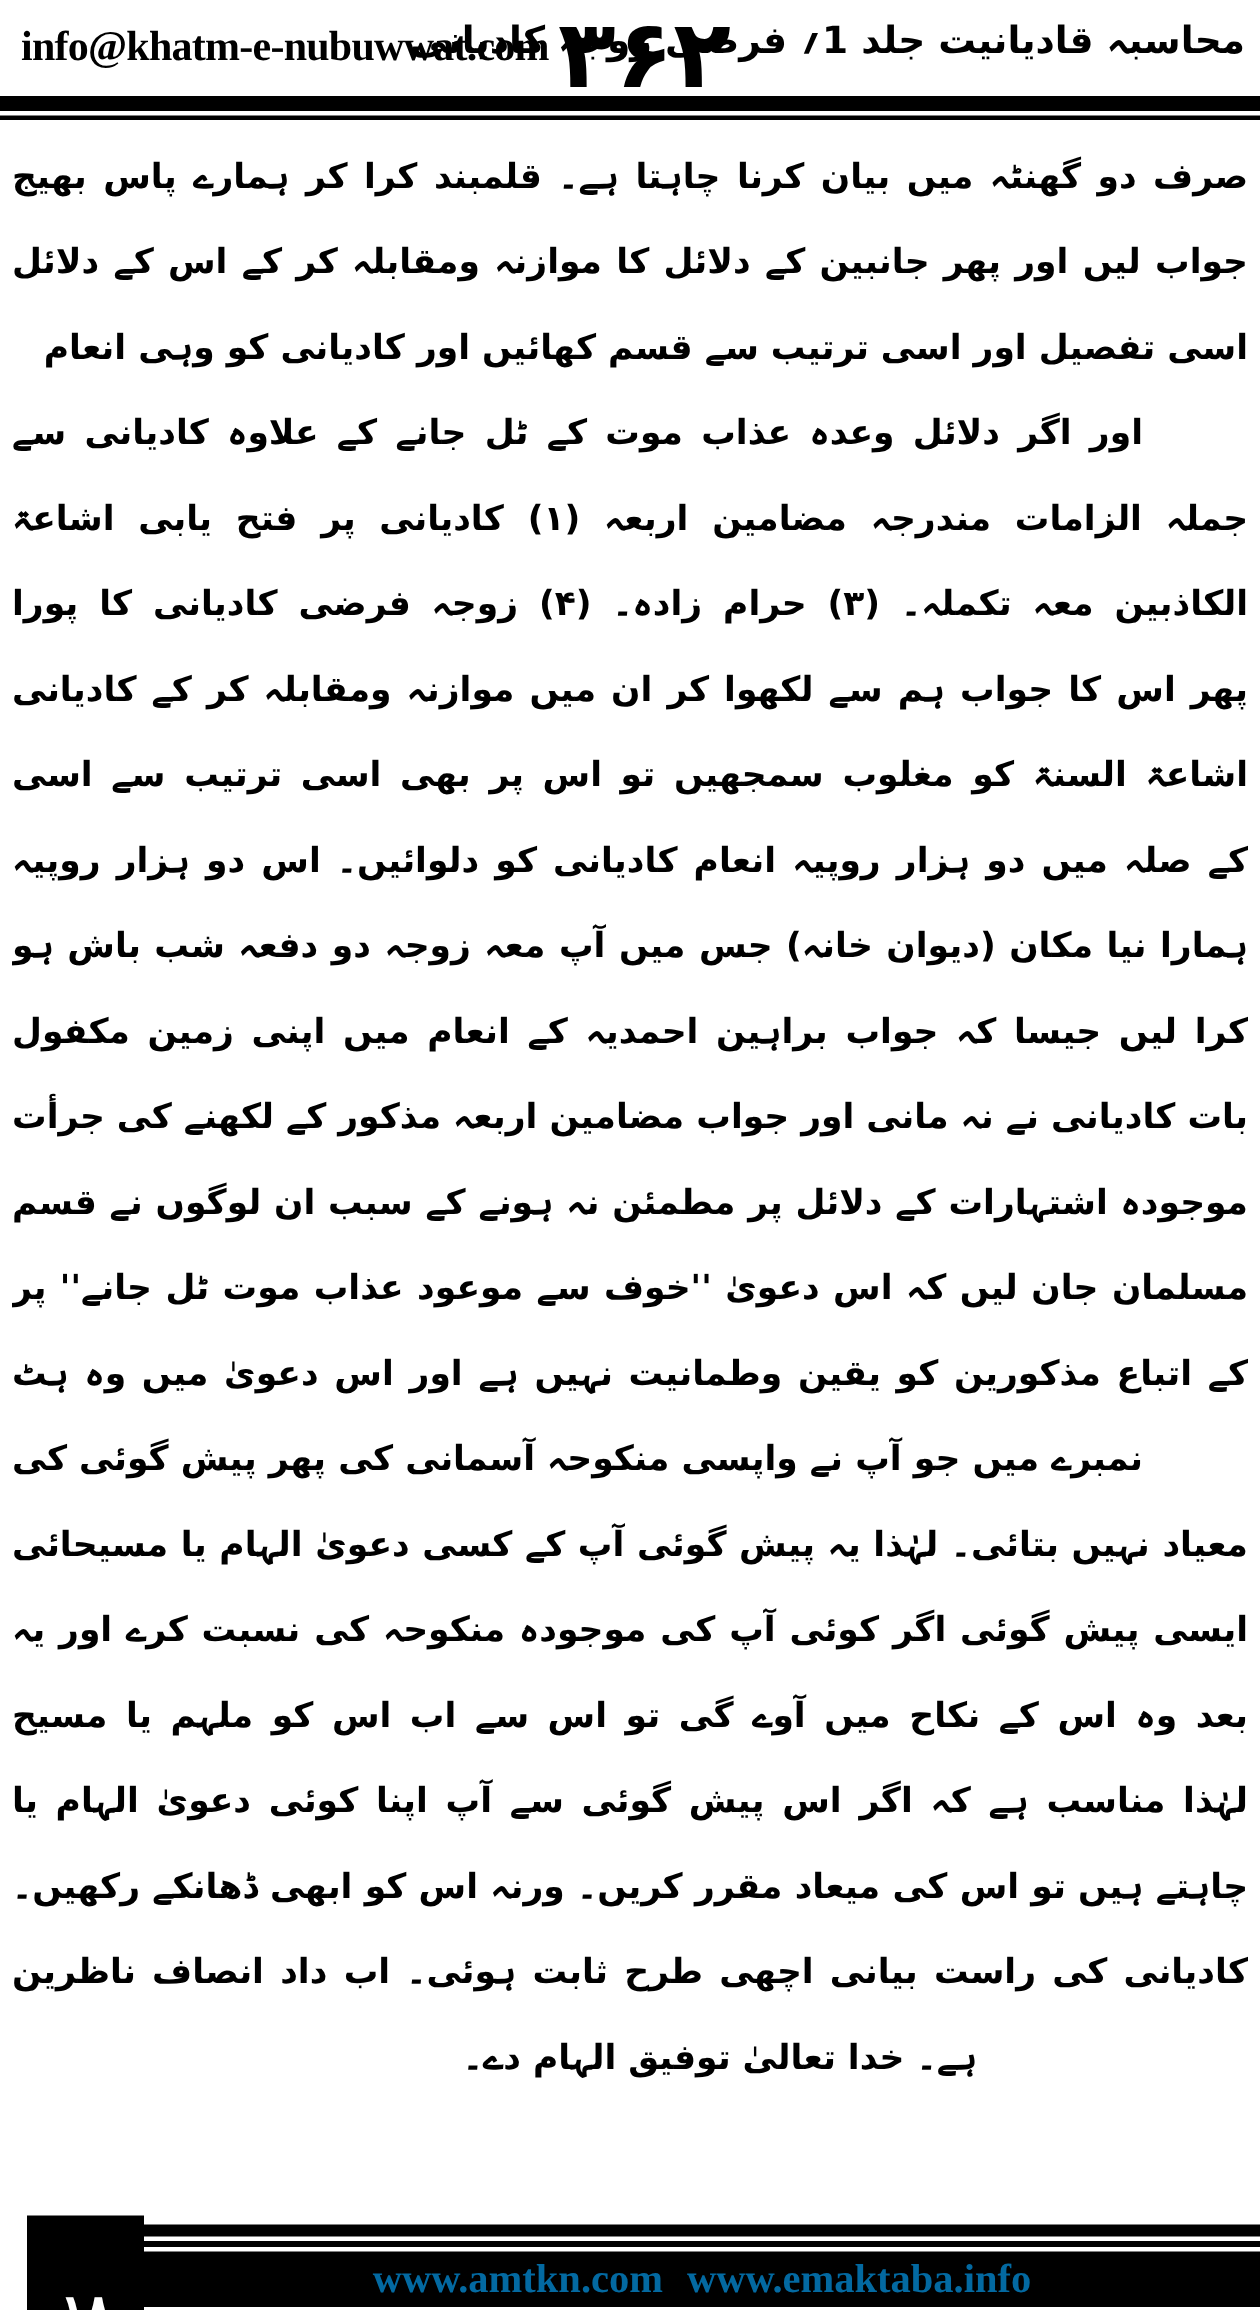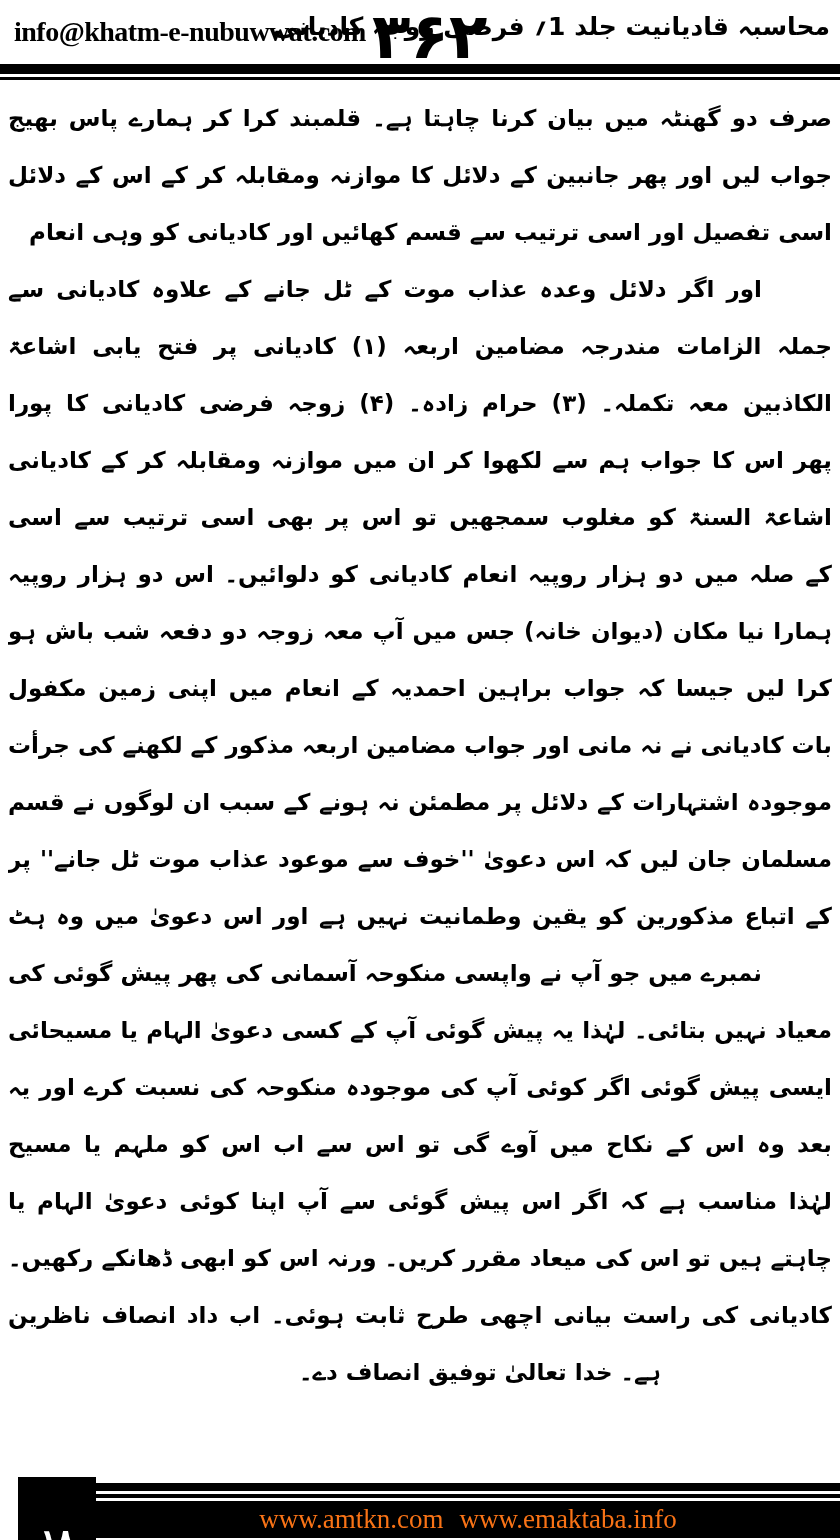--- a/index.html
+++ b/index.html
@@ -40,22 +40,22 @@
   .ftr-pagebox{
     position:absolute;left:18px;top:1477px;width:78px;height:79px;
     background:#000;color:#fff;display:flex;align-items:flex-end;justify-content:center;
     font-size:28px;font-weight:bold;direction:rtl;
   }
   .ftr-bar{position:absolute;left:96px;right:0;top:1483px;height:55px;background:#000;}
   .ftr-gap{height:3px;background:#fff;}
   .ftr-gap.first{margin-top:8px;}
   .ftr-rule{height:4px;background:#000;}
   .ftr-links{
-    height:37px;color:#f97316;display:flex;align-items:center;justify-content:center;
-    gap:16px;font-family:"Liberation Serif",serif;font-weight:normal;font-size:27px;
+    height:37px;color:#0369a1;display:flex;align-items:center;justify-content:center;
+    gap:16px;font-family:"Liberation Serif",serif;font-weight:bold;font-size:27px;
     white-space:nowrap;
   }
 </style>
 </head>
 <body>
 
 <div class="page">
 
   <div class="hdr">
     <span class="hdr-email">info@khatm-e-nubuwwat.com</span>
@@ -80,21 +80,21 @@
     <div class="line">موجودہ اشتہارات کے دلائل پر مطمئن نہ ہونے کے سبب ان لوگوں نے قسم نہ کھائی تو عام</div>
     <div class="line">مسلمان جان لیں کہ اس دعویٰ ''خوف سے موعود عذاب موت ٹل جانے'' پر کادیانی اور اس</div>
     <div class="line">کے اتباع مذکورین کو یقین وطمانیت نہیں ہے اور اس دعویٰ میں وہ ہٹ دھرمی کر رہے اور</div>
     <div class="line indent">نمبرے میں جو آپ نے واپسی منکوحہ آسمانی کی پھر پیش گوئی کی ہے۔ اس کی کوئی</div>
     <div class="line">معیاد نہیں بتائی۔ لہٰذا یہ پیش گوئی آپ کے کسی دعویٰ الہام یا مسیحائی وغیرہ کی دلیل نہیں ہوسکتی۔</div>
     <div class="line">ایسی پیش گوئی اگر کوئی آپ کی موجودہ منکوحہ کی نسبت کرے اور یہ کہے کہ آپ کے مرنے کے</div>
     <div class="line">بعد وہ اس کے نکاح میں آوے گی تو اس سے اب اس کو ملہم یا مسیح وغیرہ ہرگز نہیں کہیں گے۔</div>
     <div class="line">لہٰذا مناسب ہے کہ اگر اس پیش گوئی سے آپ اپنا کوئی دعویٰ الہام یا مسیحائی وغیرہ ثابت کرنا</div>
     <div class="line">چاہتے ہیں تو اس کی میعاد مقرر کریں۔ ورنہ اس کو ابھی ڈھانکے رکھیں۔ ان تشریحات سے</div>
     <div class="line">کادیانی کی راست بیانی اچھی طرح ثابت ہوئی۔ اب داد انصاف ناظرین کے ہاتھ میں</div>
-    <div class="line center">ہے۔ خدا تعالیٰ توفیق انصاف دے۔</div>
+    <div class="line center">ہے۔ خدا تعالیٰ توفیق الہام دے۔</div>
   </div>
 
   <div class="ftr-pagebox">
     <span>۱۸</span>
   </div>
   <div class="ftr-bar">
     <div class="ftr-gap first"></div>
     <div class="ftr-rule"></div>
     <div class="ftr-gap"></div>
     <div class="ftr-links">

